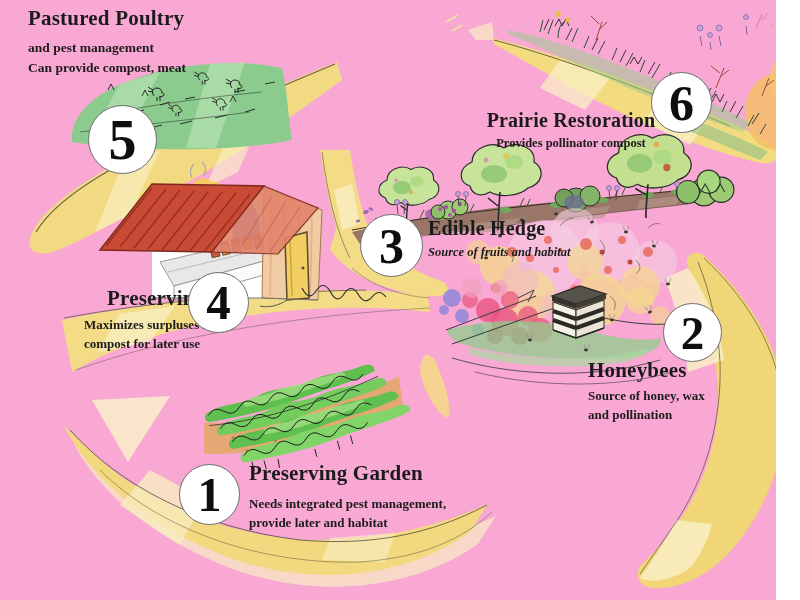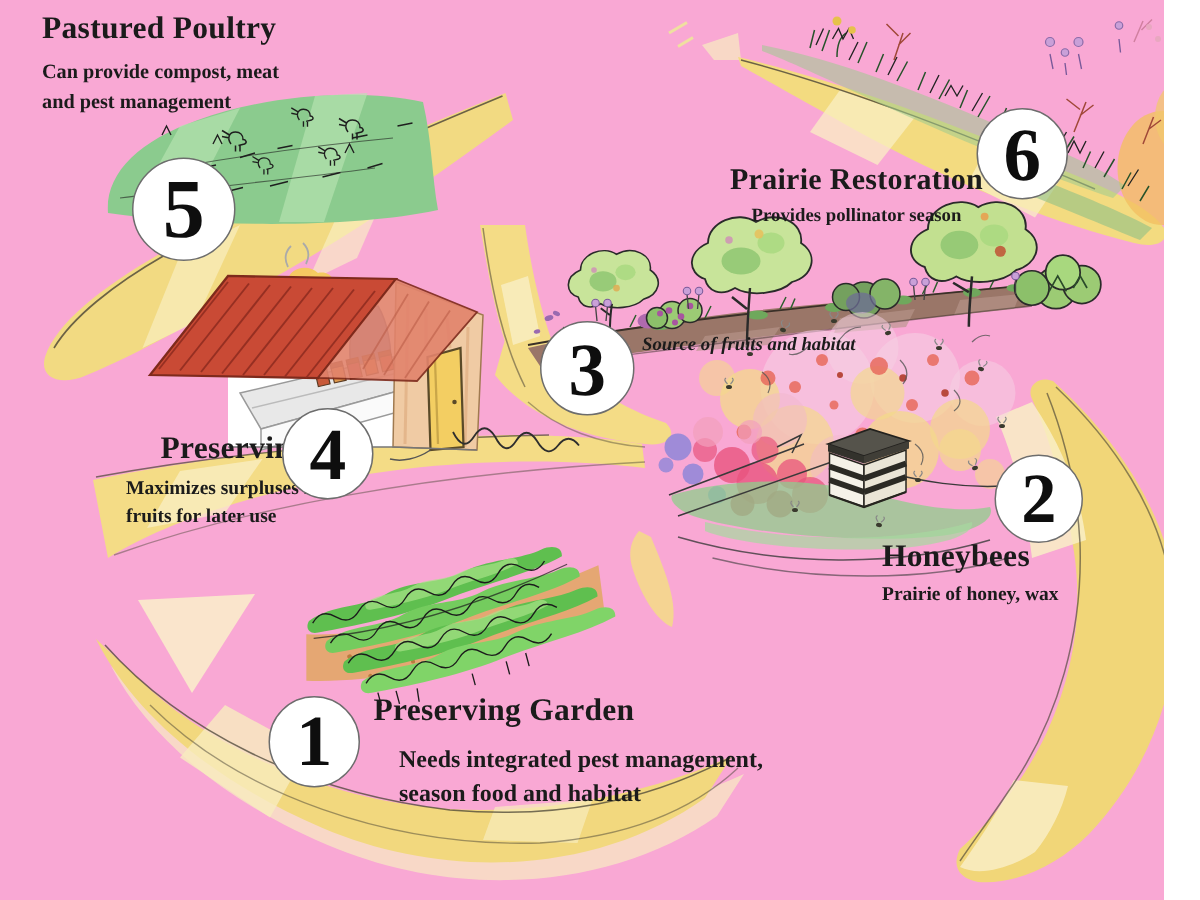--- a/index.html
+++ b/index.html
@@ -19,21 +19,21 @@
   #lbl-prairie .t{font-size:20px;margin-top:24px;}
   #lbl-prairie .d{font-size:12.5px;margin-top:2px;}
   #lbl-hedge{left:428px;top:217px;}
   #lbl-hedge .t{font-size:20px;}
   #lbl-hedge .d{font-size:12.5px;margin-top:3px;font-style:italic;}
   #lbl-preserving{left:84px;top:286px;}
   #lbl-preserving .t{font-size:21px;margin-left:23px;}
   #lbl-preserving .d{margin-top:5px;font-size:13px;}
   #lbl-garden{left:249px;top:461px;}
   #lbl-garden .t{font-size:21px;}
-  #lbl-garden .d{margin-top:9px;font-size:16px;margin-left:17px;}
+  #lbl-garden .d{margin-top:9px;font-size:13px;margin-left:0;}
   #lbl-bees{left:588px;top:358px;}
   #lbl-bees .t{font-size:21px;}
   #lbl-bees .d{margin-top:4px;font-size:13px;}
   #num-1{left:179px;top:464px;width:59px;height:59px;font-size:48px;}
   #num-2{left:663px;top:303px;width:57px;height:57px;font-size:47px;}
   #num-3{left:360px;top:214px;width:61px;height:61px;font-size:50px;}
   #num-4{left:188px;top:272px;width:59px;height:59px;font-size:49px;}
   #num-5{left:88px;top:105px;width:67px;height:67px;font-size:56px;}
   #num-6{left:651px;top:72px;width:59px;height:59px;font-size:50px;}
 </style>
@@ -405,58 +405,60 @@
       <g stroke="#555" stroke-width="0.8" fill="none" opacity=".8">
         <path d="M508,248 q8,6 4,14 M540,230 q-8,8 -14,6 M600,240 q8,8 2,16 M636,260 q8,8 0,14 M560,226 q6,-8 14,-8 M610,296 q8,6 4,14 M648,228 q6,-6 12,-4"></path>
       </g>
     </g>
   </g>
 </svg>
 
 <div class="label" id="lbl-poultry">
   <div class="t">Pastured Poultry</div>
   <div class="d">
+    <div>and pest management</div>
     <div>Can provide compost, meat</div>
-    <div>and pest management</div>
   </div>
 </div>
 
 <div class="label" id="lbl-prairie">
   <div class="t">Prairie Restoration</div>
   <div class="d">
-    <div>Provides pollinator season</div>
+    <div>Provides pollinator compost</div>
   </div>
 </div>
 
 <div class="label" id="lbl-hedge">
+  <div class="t">Edible Hedge</div>
   <div class="d">
     <div>Source of fruits and habitat</div>
   </div>
 </div>
 
 <div class="label" id="lbl-preserving">
   <div class="t">Preserving</div>
   <div class="d">
     <div>Maximizes surpluses in</div>
-    <div>fruits for later use</div>
+    <div>compost for later use</div>
   </div>
 </div>
 
 <div class="label" id="lbl-garden">
   <div class="t">Preserving Garden</div>
   <div class="d">
     <div>Needs integrated pest management,</div>
-    <div>season food and habitat</div>
+    <div>provide later and habitat</div>
   </div>
 </div>
 
 <div class="label" id="lbl-bees">
   <div class="t">Honeybees</div>
   <div class="d">
-    <div>Prairie of honey, wax</div>
+    <div>Source of honey, wax</div>
+    <div>and pollination</div>
   </div>
 </div>
 
 <div class="num" id="num-1">1</div>
 <div class="num" id="num-2">2</div>
 <div class="num" id="num-3">3</div>
 <div class="num" id="num-4">4</div>
 <div class="num" id="num-5">5</div>
 <div class="num" id="num-6">6</div>
 

